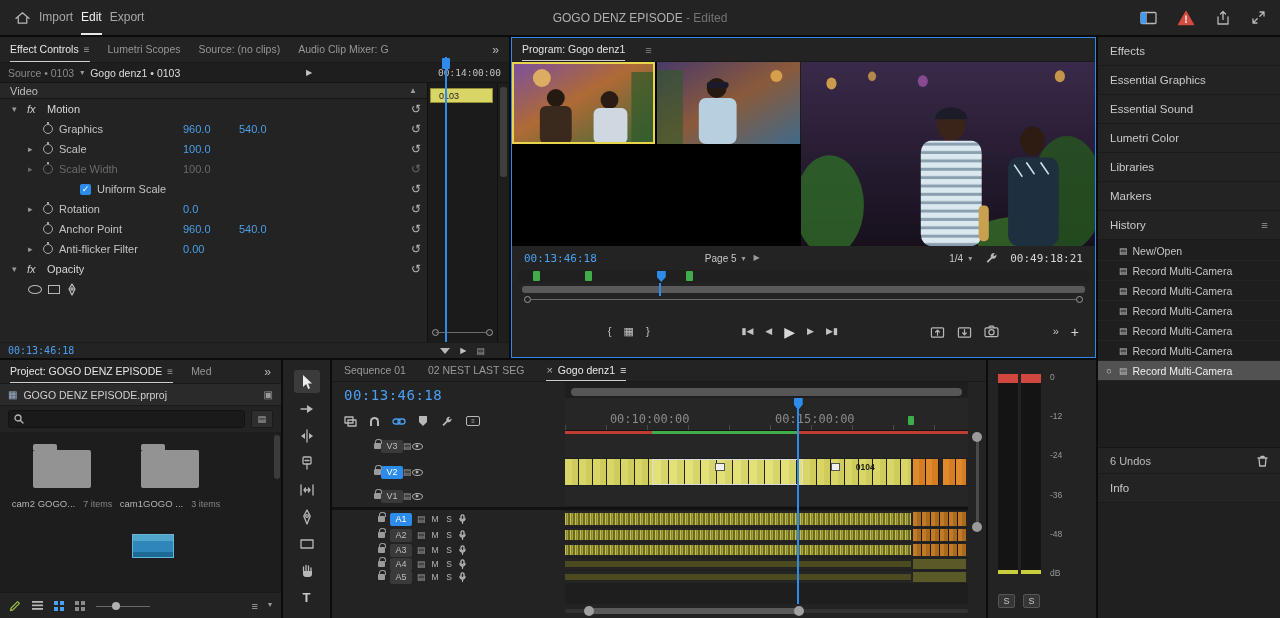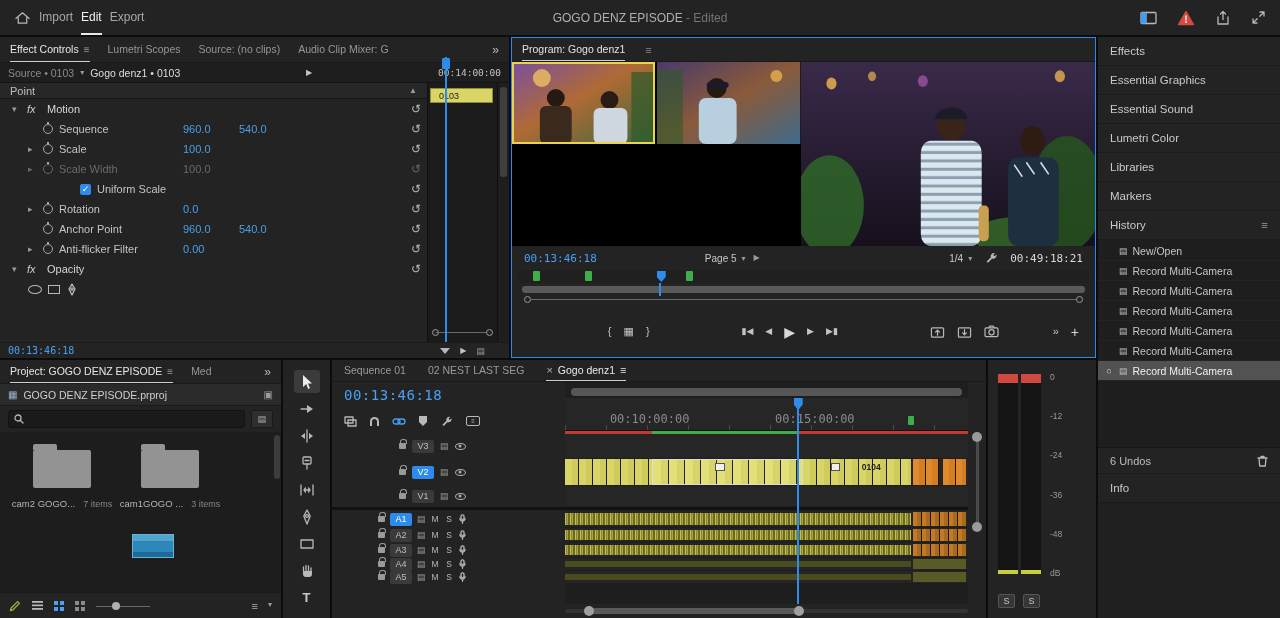--- a/index.html
+++ b/index.html
@@ -147,21 +147,21 @@
   .ttab.active{color:#e8e8e8;border-bottom:1px solid #cfcfcf}
   .ttab .close{color:#b0b0b0;font-size:11px}
   .tl-body{position:absolute;top:22px;bottom:14px;left:0;right:0;display:flex}
   .tl-left{width:233px;flex:none;display:flex;flex-direction:column}
   .tl-tc{height:26px;display:flex;align-items:center;padding-left:12px;font-size:14px;letter-spacing:.5px}
   .tl-icons{height:26px;display:flex;align-items:center;gap:13px;padding-left:12px}
   .magnet{width:9px;height:9px;border:2px solid #b8b8b8;border-bottom:none;border-radius:5px 5px 0 0;display:inline-block}
   .mpenta{width:8px;height:10px;background:#b8b8b8;clip-path:polygon(0 0,100% 0,100% 60%,50% 100%,0 60%);display:inline-block}
   .ccbox{width:14px;height:10px;border:1px solid #b8b8b8;border-radius:2px;display:flex;align-items:center;justify-content:center;color:#b8b8b8;font-size:6px}
   .tl-heads{flex:1;padding-top:0}
-  .thead{display:flex;align-items:center;gap:6px;padding-left:67px;margin-bottom:1px}
+  .thead{display:flex;align-items:center;padding-left:42px;margin-bottom:1px}
   .h24{height:24px}.h26{height:26px}.h20{height:20px}.h16{height:16px}.h14{height:14px}.h12{height:12px}
   .tdiv{height:3px;margin-bottom:1px;background:#121212}
   .lock{width:7px;height:6px;background:#9a9a9a;border-radius:1px;position:relative;display:inline-block;flex:none}
   .lock::before{content:"";position:absolute;top:-4px;left:1px;width:5px;height:4px;border:1px solid #9a9a9a;border-bottom:none;border-radius:3px 3px 0 0}
   .tchip{min-width:22px;height:13px;background:#3a3a3a;border-radius:2px;color:#bdbdbd;font-size:9px;display:flex;align-items:center;justify-content:center;padding:0 3px}
   .tchip.sel{background:#2d8ceb;color:#fff}
   .slk{color:#9a9a9a;font-size:9px}
   .eye{width:11px;height:7px;border:1px solid #b0b0b0;border-radius:50%;position:relative;display:inline-block}
   .eye::after{content:"";position:absolute;left:50%;top:50%;transform:translate(-50%,-50%);width:3px;height:3px;border-radius:50%;background:#b0b0b0}
   .ms{font-size:8.5px;color:#b8b8b8;width:9px;text-align:center}
@@ -178,21 +178,21 @@
   .tracks{position:absolute;top:52px;left:0;right:0;bottom:0}
   .trow{position:relative;margin-bottom:1px;background:#262626}
   .trow.a{background:#242424}
   .clip{position:absolute;top:0;bottom:0}
   .clip.y{background:repeating-linear-gradient(90deg,#d9d566 0 7px,#cfcb5c 7px 13px,#1e1e10 13px 14px)}
   .clip.y.sel{background:repeating-linear-gradient(90deg,#e4e078 0 8px,#d8d46c 8px 15px,#23230f 15px 16px);border:1px solid #dcdcdc}
   .clip.o{background:repeating-linear-gradient(90deg,#e08a2e 0 6px,#d57d22 6px 12px,#231505 12px 13px)}
   .c1{left:0;width:21.5%}.c2{left:21.5%;width:37.5%}.c3{left:59%;width:26.8%}
   .o1{left:86.3%;width:6.6%}.o2{left:93.9%;width:5.6%}
   .mcbadge{position:absolute;left:42%;top:3px;width:10px;height:8px;background:#f0f0f0;border:1px solid #555}
-  .cliplab{position:absolute;left:26%;top:3px;display:flex;gap:22px;align-items:center}
+  .cliplab{position:absolute;left:26%;top:3px;display:flex;gap:16px;align-items:center}
   .cliplab .ib{width:9px;height:8px;background:#f0f0f0;border:1px solid #555}
   .cliplab .tx{font-size:8.5px;color:#1c1c1c;font-weight:bold}
   .aw{position:absolute;left:0;width:85.8%;top:12%;bottom:12%;background:repeating-linear-gradient(90deg,#c2bf4e 0 1px,#8a8733 1px 2px,#a7a441 2px 3px,#6b691f 3px 5px)}
   .aw.dim{top:28%;bottom:28%;background:#4c4b20}
   .ao{position:absolute;left:86.3%;width:13.2%;top:8%;bottom:8%;background:repeating-linear-gradient(90deg,#c07a28 0 4px,#a96a1e 4px 8px,#231505 8px 9px)}
   .ao.dim{background:#5a5a28}
   .playhead{position:absolute;left:57.5%;top:16px;bottom:0;width:2px;background:#2d8ceb;z-index:6}
   .ph-head{position:absolute;left:calc(57.5% - 3px);top:16px;width:9px;height:12px;background:#2d8ceb;clip-path:polygon(0 0,100% 0,100% 55%,50% 100%,0 55%);z-index:7}
   .tl-vscroll{width:18px;flex:none;position:relative;background:#232323}
   .tl-vscroll .line{position:absolute;left:8px;top:58px;width:3px;height:84px;background:#4a4a4a;border-radius:2px}
@@ -273,33 +273,33 @@
   <div class="ec-srcrow">
     <span class="dim">Source • 0103</span>
     <span class="caret">▾</span>
     <span style="color:#dcdcdc">Gogo denz1 • 0103</span>
     <span class="gbtn" style="margin-left:auto;font-size:8px">▶</span>
     <span class="tcr mono">00:14:00:00</span>
   </div>
   <div class="ec-body">
     <div class="ec-left">
       <div class="ec-vhead">
-        <span>Point</span>
+        <span>Video</span>
           <span class="sort">▲</span>
       </div>
       <div class="ec-row group">
         <span class="tw">▾</span>
         <span class="fx">fx</span>
         <span class="lbl">Motion</span>
         <span class="reset">↺</span>
       </div>
       <div class="ec-row ind2">
         <span class="tw"></span>
         <span class="stopwatch"></span>
-        <span class="lbl p-lbl">Sequence</span>
+        <span class="lbl p-lbl">Graphics</span>
         <span class="val">960.0</span>
         <span class="val">540.0</span>
         <span class="reset">↺</span>
       </div>
       <div class="ec-row ind2">
         <span class="tw">▸</span>
         <span class="stopwatch"></span>
         <span class="lbl p-lbl">Scale</span>
         <span class="val">100.0</span>
         <span class="reset">↺</span>

